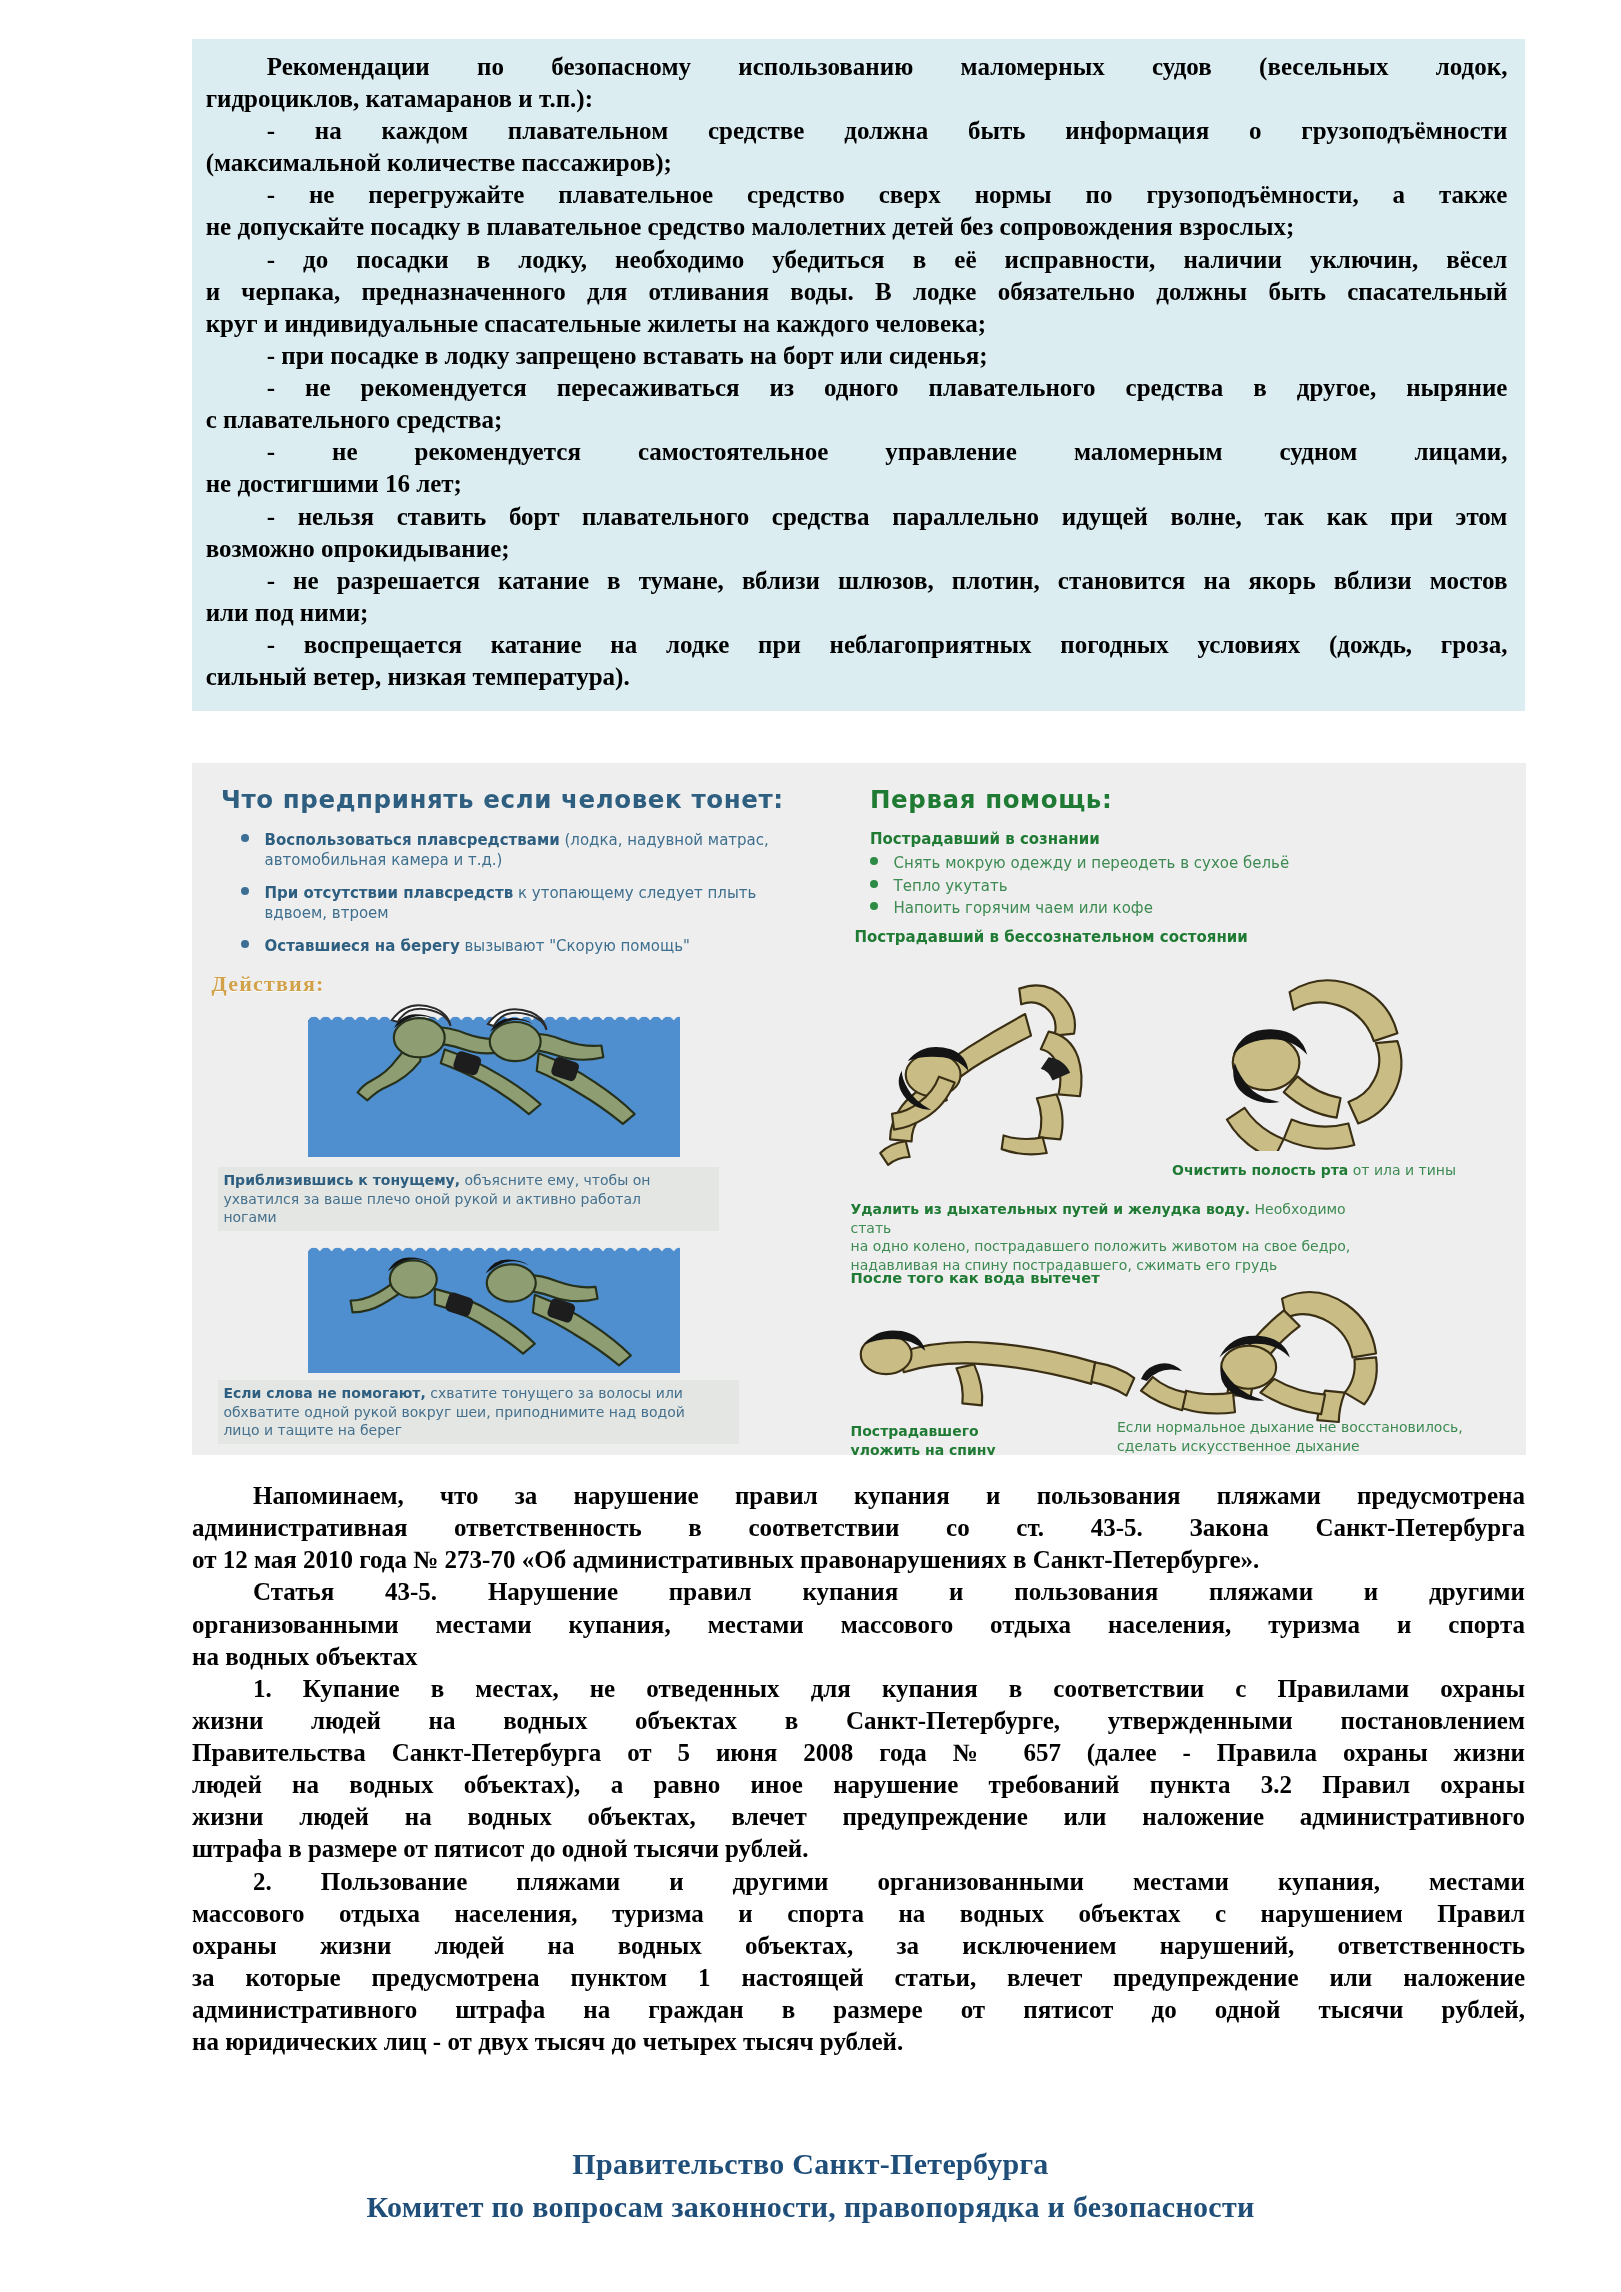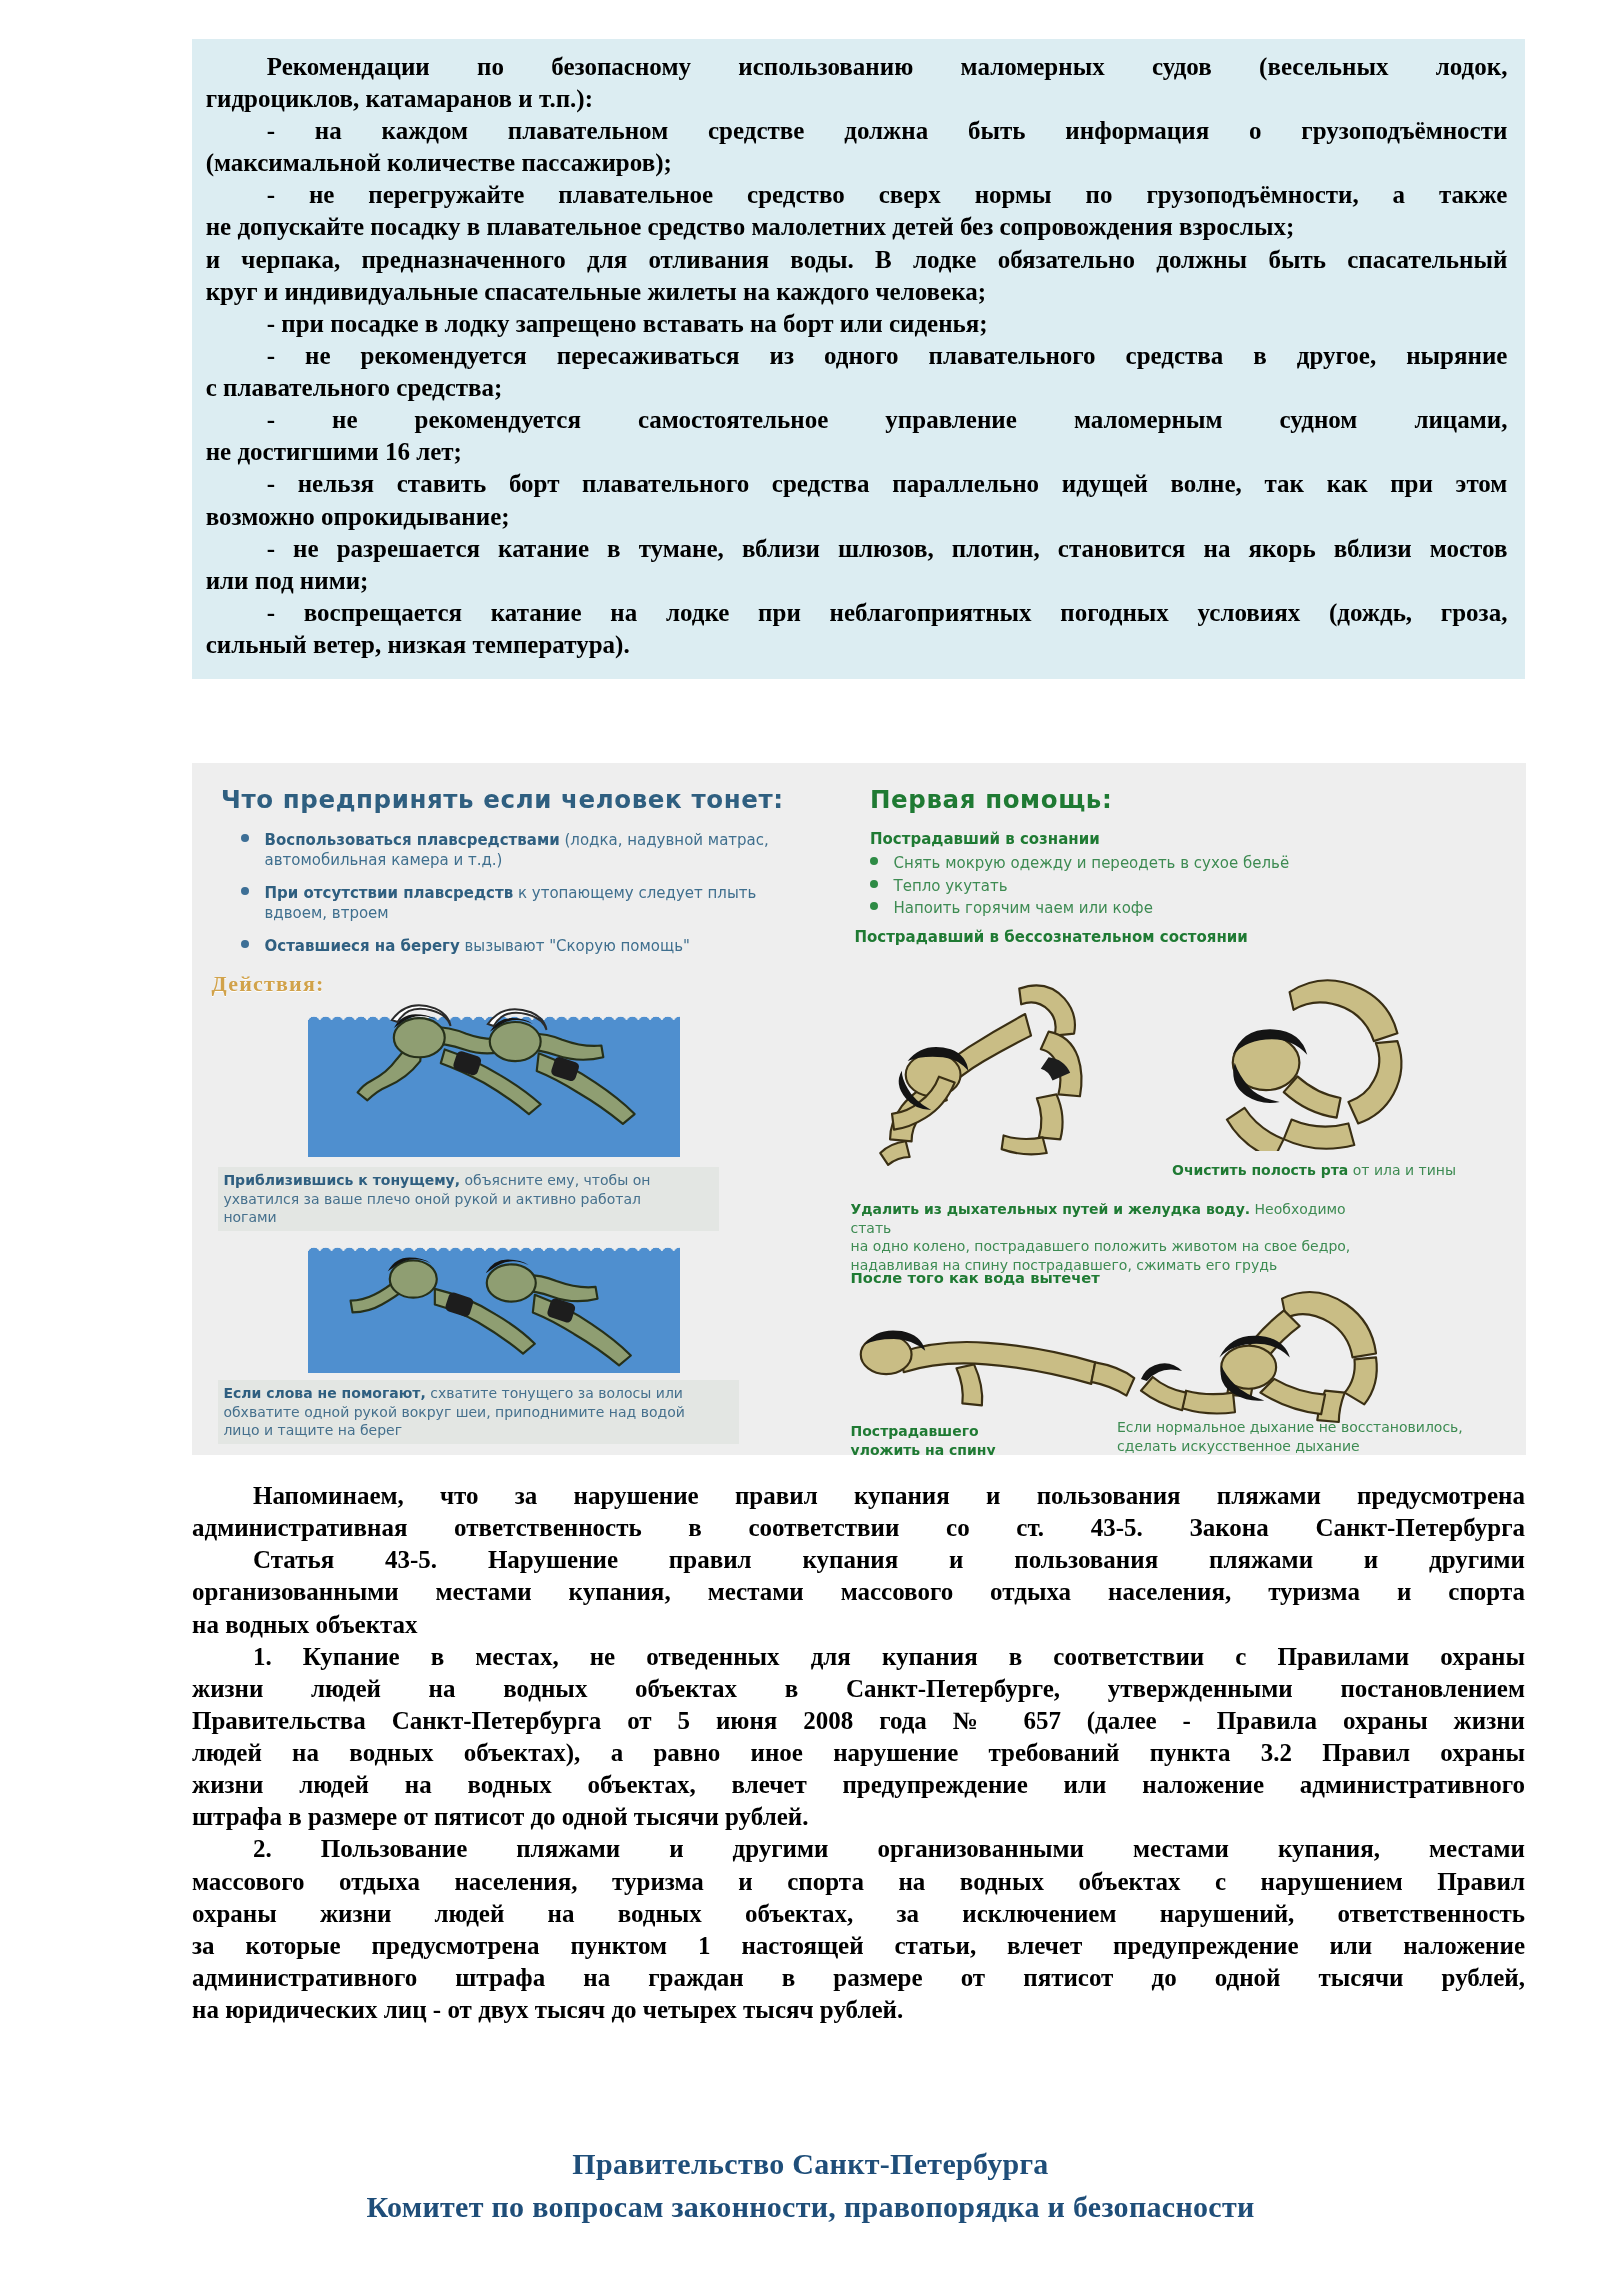--- a/index.html
+++ b/index.html
@@ -171,20 +171,21 @@
 
     <p class="ind jfull">Рекомендации по безопасному использованию маломерных судов (весельных лодок,</p>
     <p class="jlast">гидроциклов, катамаранов и т.п.):</p>
 
     <p class="ind jfull">- на каждом плавательном средстве должна    быть    информация о грузоподъёмности</p>
     <p class="jlast">(максимальной количестве пассажиров);</p>
 
     <p class="ind jfull">- не перегружайте плавательное средство сверх нормы по грузоподъёмности, а также</p>
     <p class="jlast">не допускайте посадку в плавательное средство малолетних детей без сопровождения взрослых;</p>
 
+    <p class="ind jfull">- до посадки в лодку, необходимо убедиться в её исправности, наличии уключин, вёсел</p>
     <p class="jfull">и черпака, предназначенного для отливания воды. В лодке обязательно должны быть спасательный</p>
     <p class="jlast">круг и индивидуальные спасательные жилеты на каждого человека;</p>
 
     <p class="ind jlast">- при посадке в лодку запрещено вставать на борт или сиденья;</p>
 
     <p class="ind jfull">- не рекомендуется пересаживаться из одного плавательного средства в другое, ныряние</p>
     <p class="jlast">с плавательного средства;</p>
 
     <p class="ind jfull">- не    рекомендуется    самостоятельное    управление    маломерным    судном    лицами,</p>
     <p class="jlast">не достигшими 16 лет;</p>
@@ -381,20 +382,21 @@
         </div>
 
       </div>
     </div>
   </div>
 
   <div class="body-text">
 
     <p class="ind jfull">Напоминаем, что за нарушение правил купания и пользования пляжами предусмотрена</p>
     <p class="jfull">административная ответственность в соответствии со ст. 43-5. Закона Санкт-Петербурга</p>
+    <p class="jlast">от 12 мая 2010 года № 273-70 «Об административных правонарушениях в Санкт-Петербурге».</p>
 
     <p class="ind jfull">Статья 43-5. Нарушение правил купания и пользования пляжами и другими</p>
     <p class="jfull">организованными местами купания, местами массового отдыха населения, туризма  и спорта</p>
     <p class="jlast">на водных объектах</p>
 
     <p class="ind jfull">1. Купание в местах, не отведенных для купания в соответствии с Правилами охраны</p>
     <p class="jfull">жизни людей на водных объектах в Санкт-Петербурге, утвержденными постановлением</p>
     <p class="jfull">Правительства Санкт-Петербурга от 5 июня 2008 года № 657 (далее - Правила охраны жизни</p>
     <p class="jfull">людей на водных объектах), а равно иное нарушение требований пункта 3.2 Правил охраны</p>
     <p class="jfull">жизни людей на водных объектах, влечет предупреждение или наложение административного</p>

